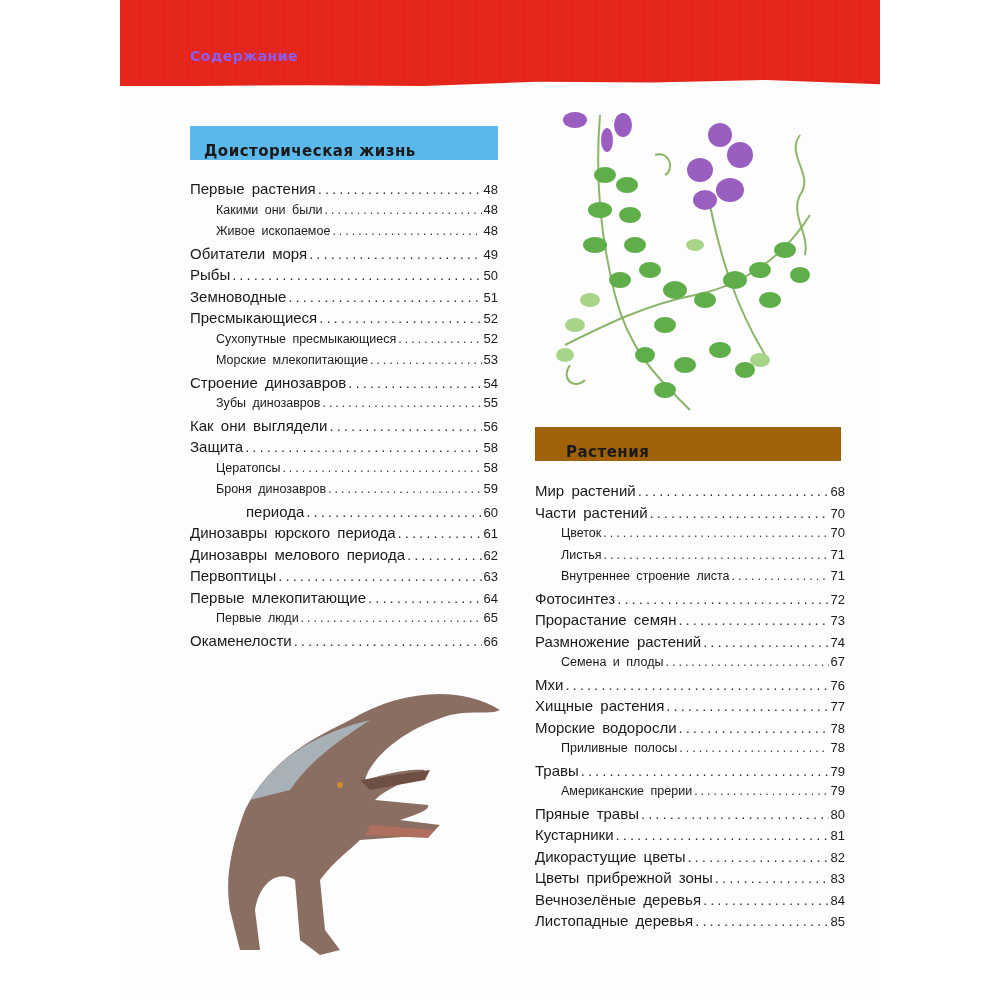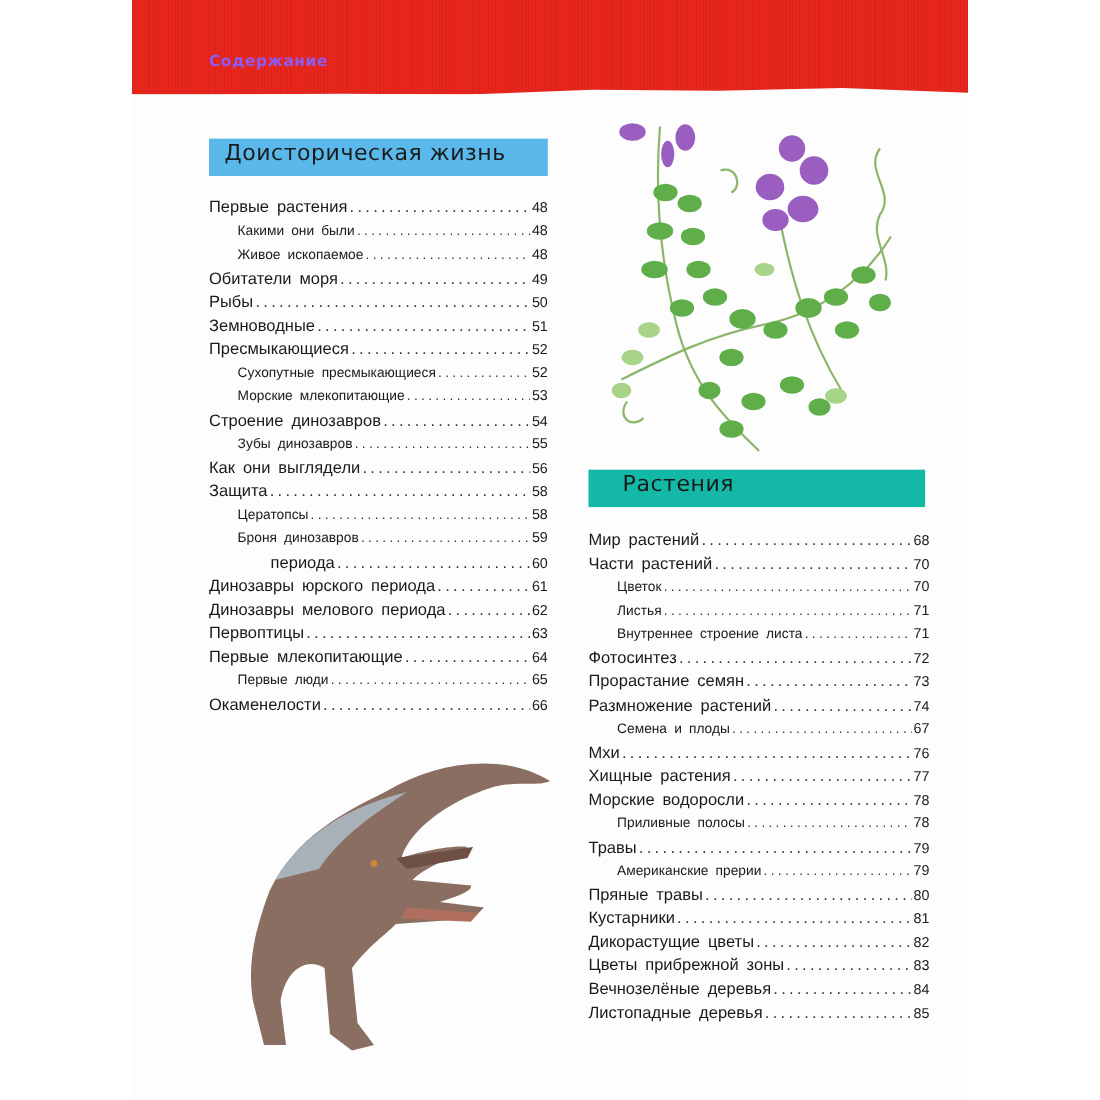--- a/index.html
+++ b/index.html
@@ -2,24 +2,24 @@
 <html><head>
 <meta charset="utf-8">
 <style>
   html, body { margin:0; padding:0; background:#ffffff; }
   body { width:1000px; height:1000px; position:relative; overflow:hidden; font-family:"Liberation Sans", sans-serif; color:#1a1a1a; }
   .page { position:absolute; left:120px; top:0; width:760px; height:1000px; background:#fdfdfd; }
   .red-band { position:absolute; left:120px; top:0; width:760px; height:86px; background:#e8261c;
     background-image: repeating-linear-gradient(90deg, rgba(0,0,0,0.05) 0 1px, transparent 1px 3px);
     clip-path: polygon(0 0,100% 0,100% 98%,85% 93%,70% 96%,55% 95%,40% 100%,25% 99%,10% 100%,0 100%); }
   .page-title { position:absolute; left:190px; top:48px; font-family:"DejaVu Sans", sans-serif; font-weight:bold; font-size:14px; color:#8b5cf6; letter-spacing:0.5px; }
-  .section-banner { position:absolute; height:34px; display:flex; align-items:flex-start; padding-left:14px; box-sizing:border-box;
-    font-family:"DejaVu Sans", sans-serif; font-weight:normal; font-size:20px; color:#1a1a1a; letter-spacing:0.5px; }
+  .section-banner { position:absolute; height:34px; display:flex; align-items:flex-end; padding-left:14px; box-sizing:border-box;
+    font-family:"DejaVu Sans", sans-serif; font-weight:bold; font-size:15px; color:#1a1a1a; letter-spacing:0.5px; }
   .banner-blue { left:190px; top:126px; width:308px; background:#5ab8ea; }
-  .banner-purple { left:535px; top:427px; width:306px; background:#14b8a6;padding-left:31px; }
+  .banner-purple { left:535px; top:427px; width:306px; background:#a16207;padding-left:31px; }
   .toc { position:absolute; list-style:none; margin:0; padding:0; }
   .toc-left { left:190px; top:180px; width:308px; }
   .toc-right { left:535px; top:482px; width:310px; }
   .toc-item { display:flex; align-items:baseline; height:21.5px; font-size:15px; white-space:nowrap; word-spacing:3px;text-align:right; }
   .toc-item.sub { font-size:12.5px; padding-left:26px; }
   .toc-item.wrap-first { height:21.5px; }
   .toc-item.cont { padding-left:56px; }
   .toc-label { flex:0 0 auto; }
   .toc-dots { flex:1 1 auto; overflow:hidden; margin:0 2px; letter-spacing:3px; color:#333; }
   .toc-dots::before { content:"....................................................................................................."; }

